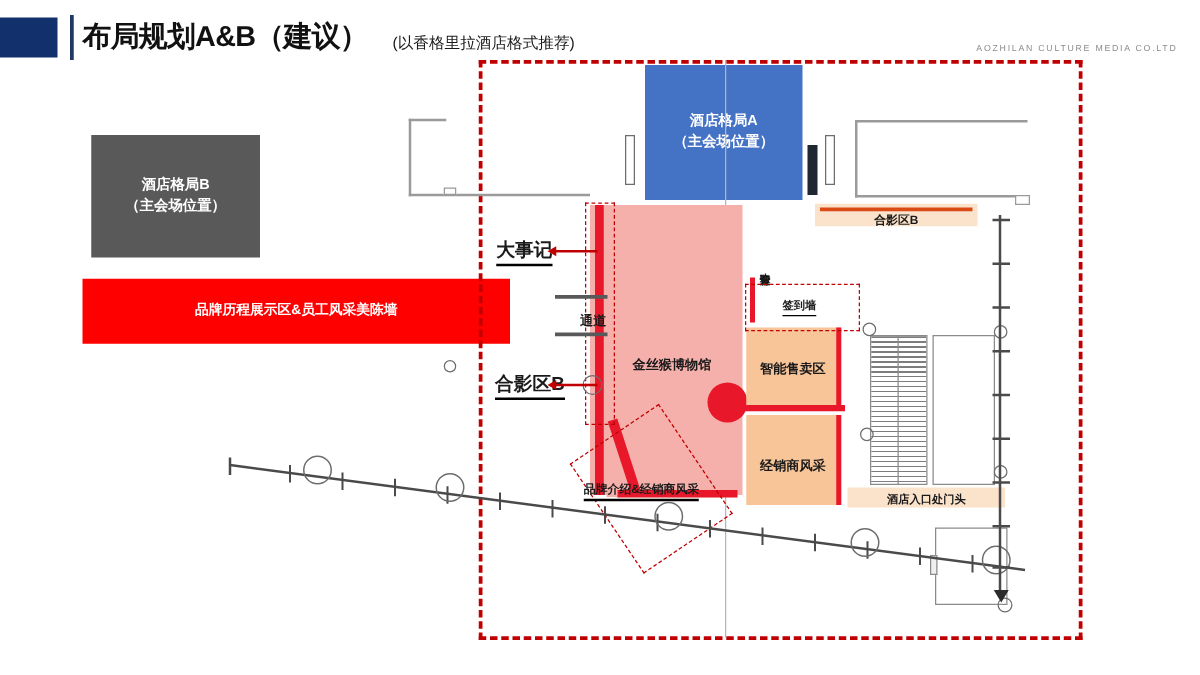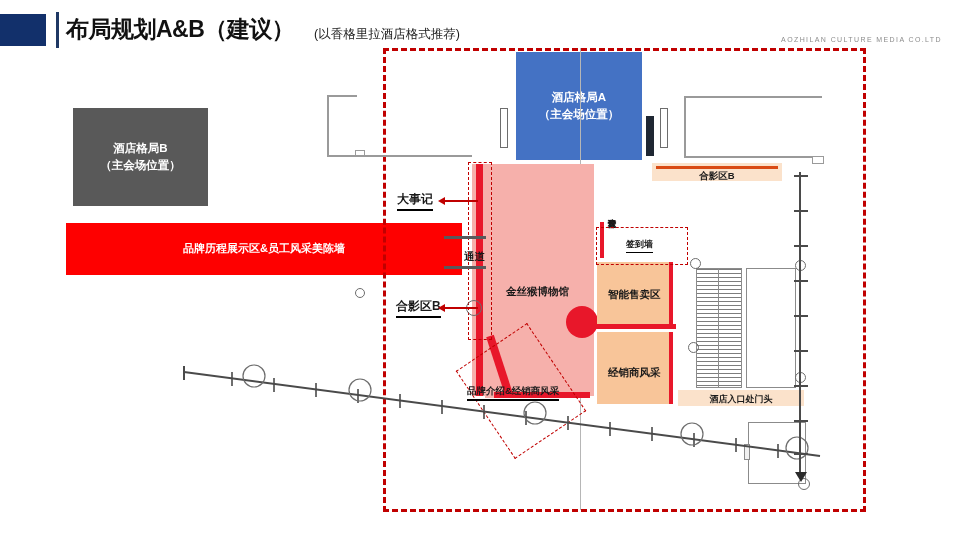--- a/index.html
+++ b/index.html
@@ -42,21 +42,21 @@
   .plan-bound {
     position: absolute; left: 383px; top: 48px; width: 483px; height: 464px;
     border: 3px dashed #c00000;
   }
 
   
   .blk { position: absolute; display: flex; align-items: center; justify-content: center; text-align: center; }
   .blk span { color: #fff; font-weight: bold; font-size: 11.5px; line-height: 1.45; }
 
   .blk-gray { left: 73px; top: 108px; width: 135px; height: 98px; background: #595959; }
-  .blk-red  { left: 66px; top: 223px; width: 396px; height: 52px; background: #fe0000; }
+  .blk-red  { left: 66px; top: 223px; width: 342px; height: 52px; background: #fe0000; }
   .blk-red span { font-size: 11px; }
   .blk-blue { left: 516px; top: 52px; width: 126px; height: 108px; background: #4472c4; }
 
   
   .pink-region {
     position: absolute; left: 472px; top: 164px; width: 116px; height: 232px;
     background: #f6b0ab;
   }
   .pink-region-2 {
     position: absolute; left: 588px; top: 164px; width: 6px; height: 232px;
@@ -110,21 +110,21 @@
   .photo-a-bar  { position: absolute; left: 656px; top: 166px; width: 122px; height: 3px; background: #d94a14; }
   .photo-a-txt  { position: absolute; left: 652px; top: 170px; width: 130px; text-align: center;
                   font-size: 9.5px; font-weight: bold; color: #1a1a1a; }
 
   
   .entry-wrap { position: absolute; left: 678px; top: 390px; width: 126px; height: 16px; background: #fbe2cb; }
   .entry-txt  { position: absolute; left: 678px; top: 393px; width: 126px; text-align: center;
                 font-size: 9px; font-weight: bold; color: #1a1a1a; }
 
   
-  .ar-lab { position: absolute; font-size: 12px; font-weight: bold; color: #1a1a1a;
+  .ar-lab { position: absolute; font-size: 15px; font-weight: bold; color: #1a1a1a;
             border-bottom: 2px solid #000; padding-bottom: 1px; white-space: nowrap; }
   .ar-line { position: absolute; height: 1.6px; background: #c00000; }
   .ar-head { position: absolute; width: 0; height: 0;
              border-top: 4px solid transparent; border-bottom: 4px solid transparent;
              border-right: 7px solid #c00000; }
 
   
   .dash-box { position: absolute; border: 1.4px dashed #c00000; }
 
   

